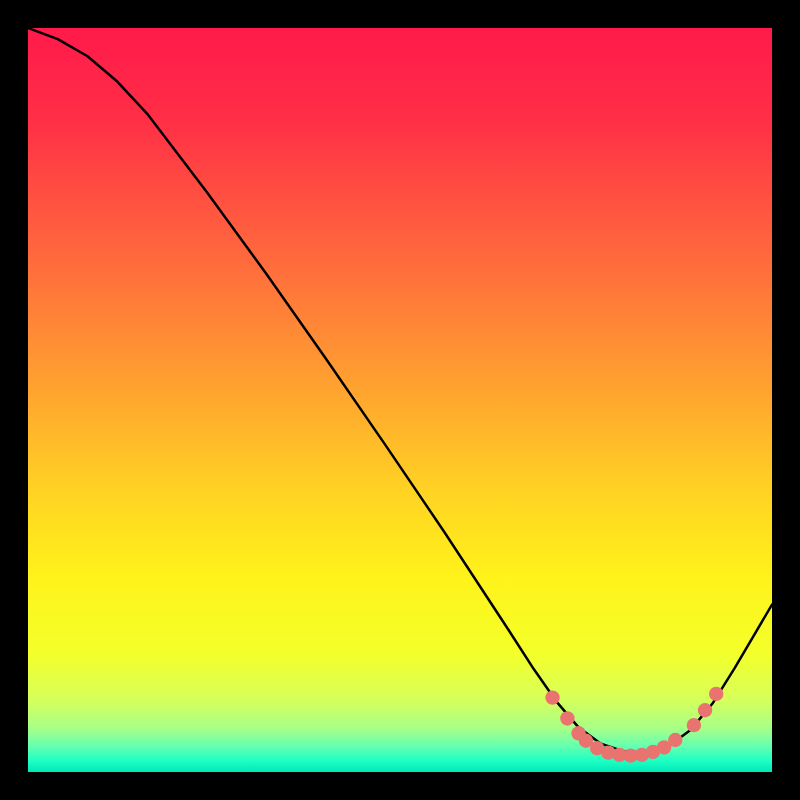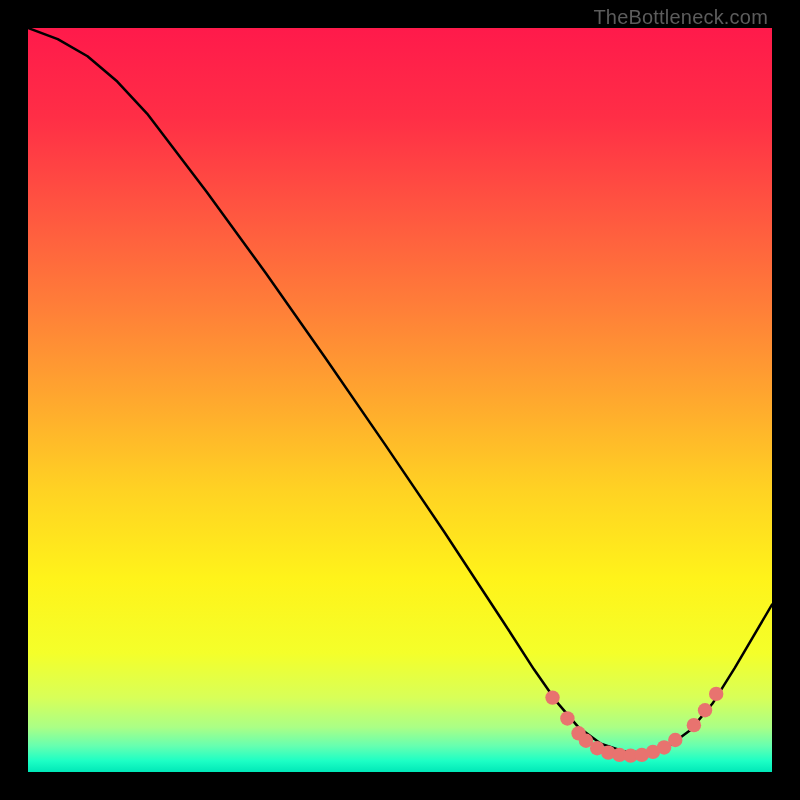--- a/index.html
+++ b/index.html
@@ -100,15 +100,14 @@
           <circle class="marker" cx="636.12" cy="719.45" r="7.2"></circle>
           <circle class="marker" cx="647.28" cy="712.01" r="7.2"></circle>
           <circle class="marker" cx="665.88" cy="697.13" r="7.2"></circle>
           <circle class="marker" cx="677.04" cy="682.25" r="7.2"></circle>
           <circle class="marker" cx="688.20" cy="665.88" r="7.2"></circle>
         </g>
     </svg>
 
   </div>
 
-  <div class="watermark">TheBottleneck.com</div>
 
 </div>
 
 </body></html>

